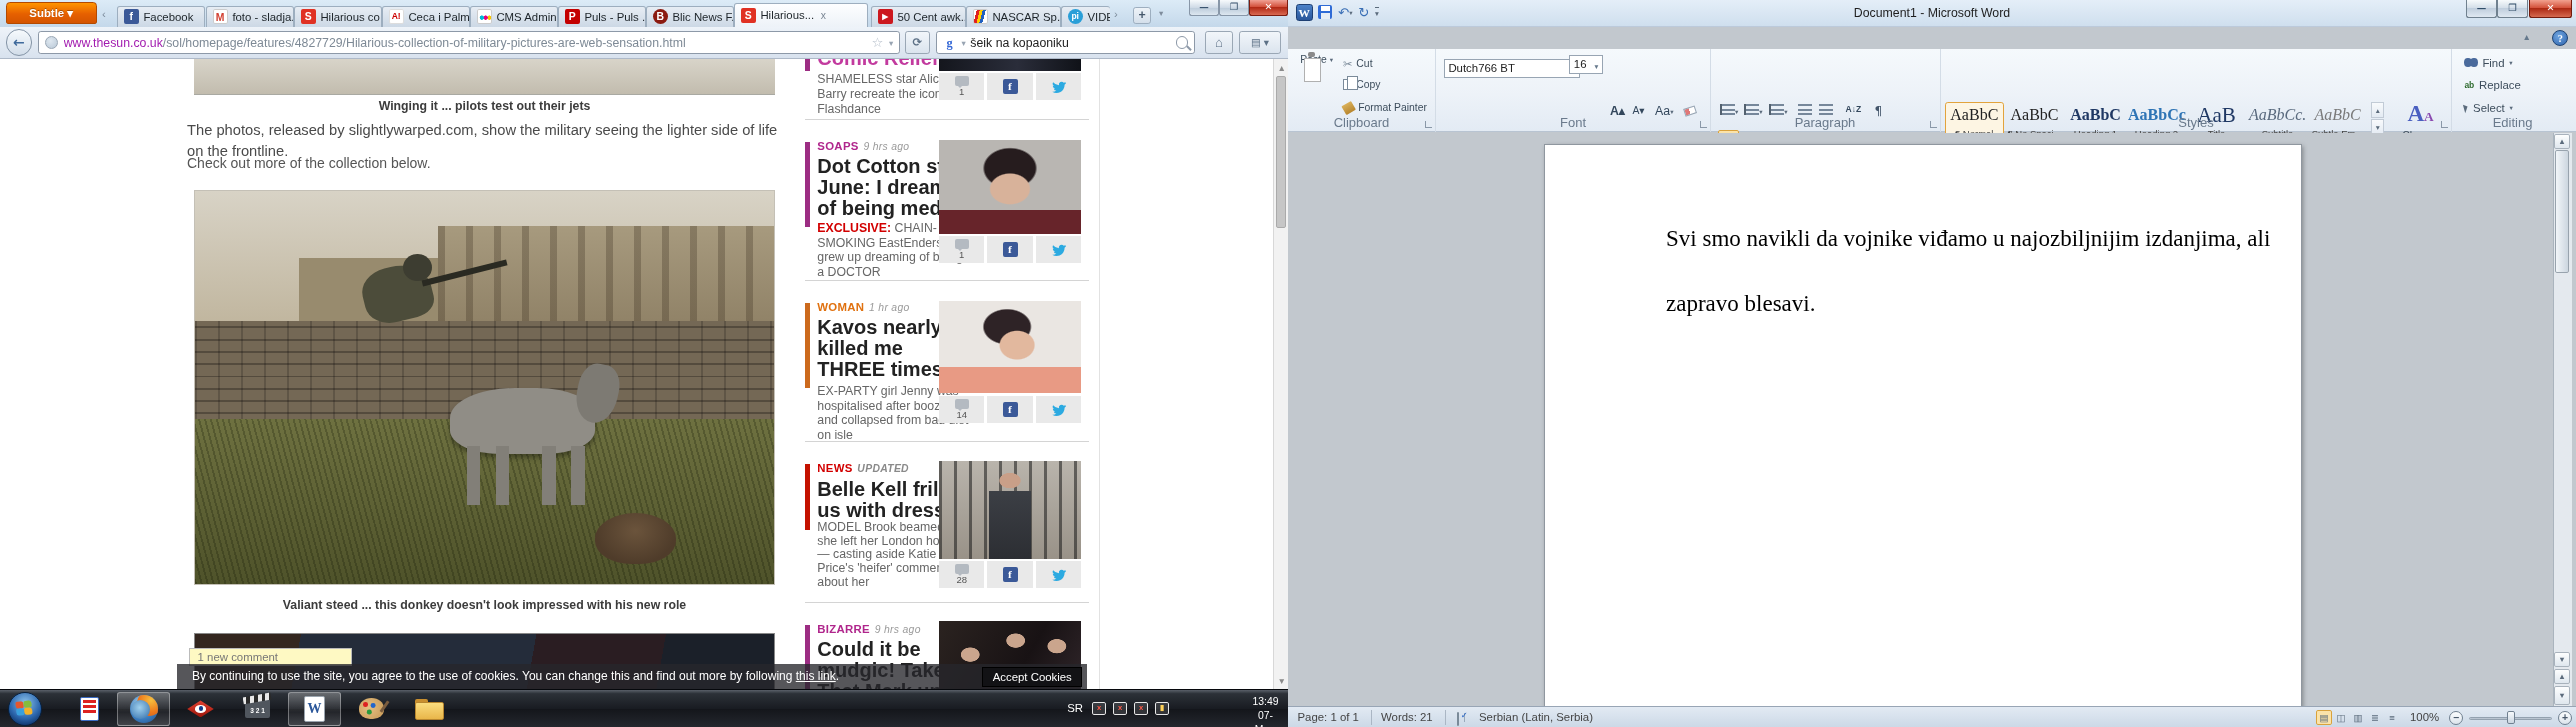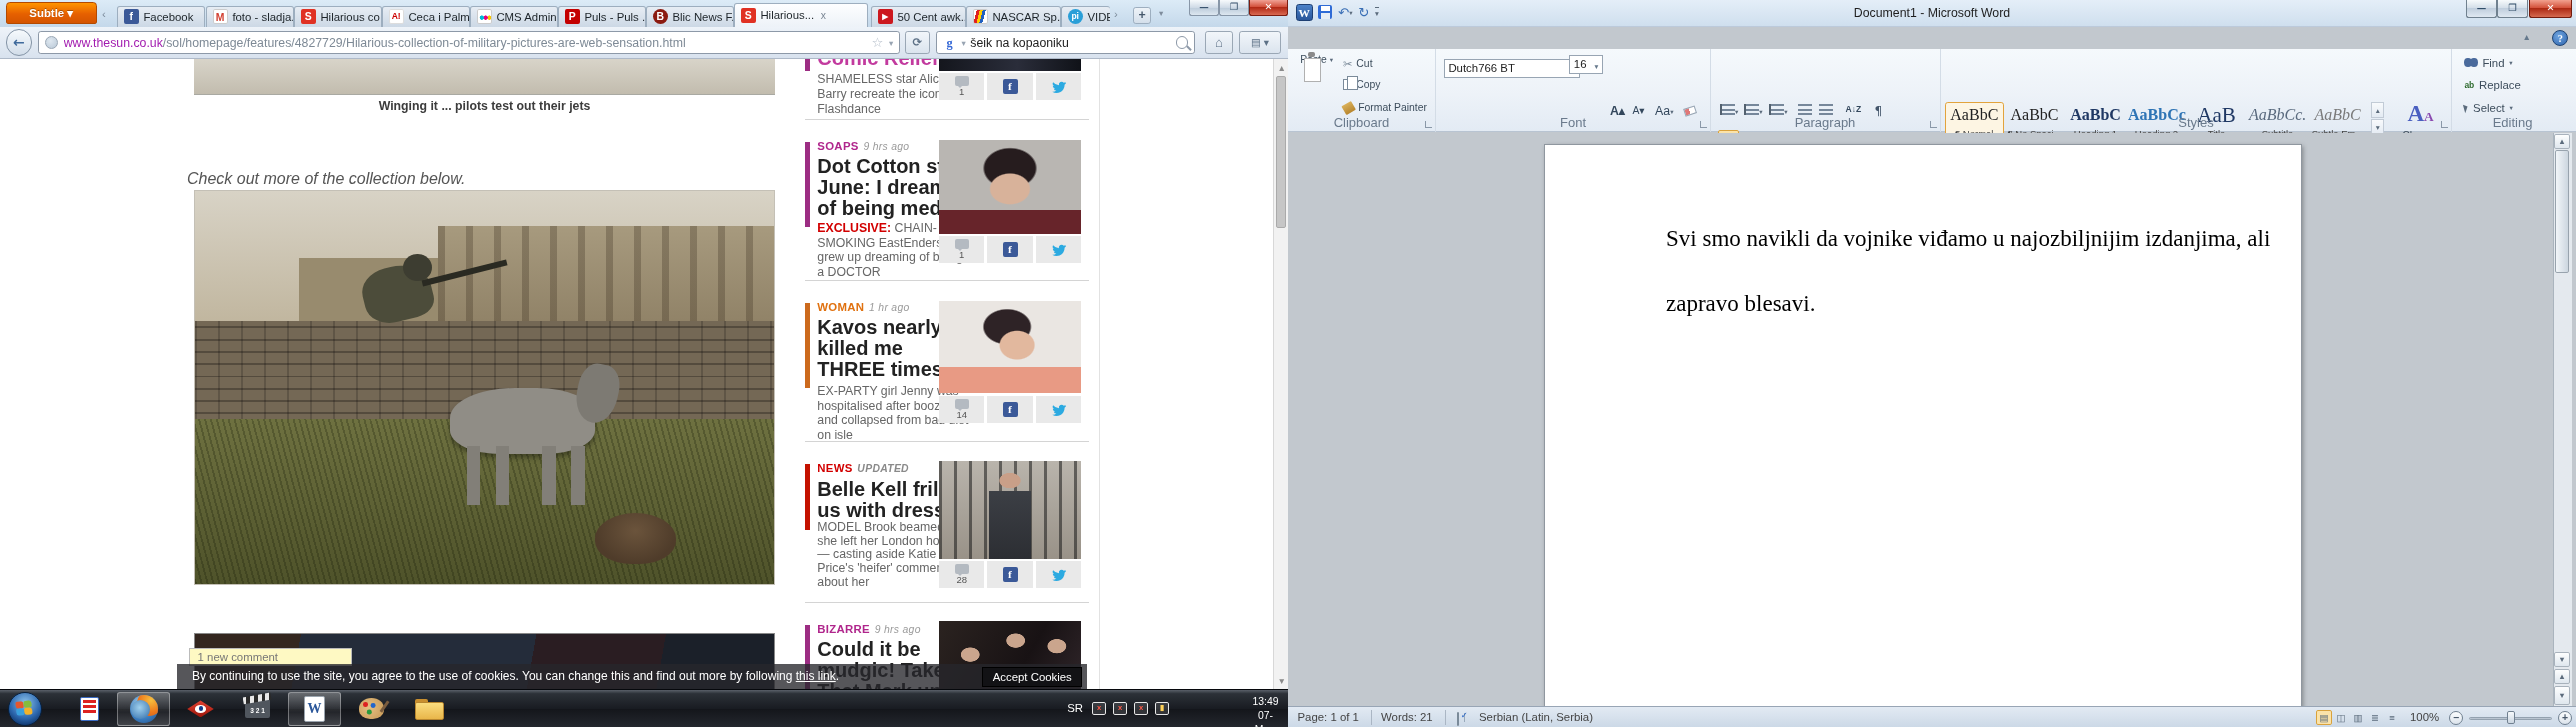--- a/index.html
+++ b/index.html
@@ -37,21 +37,21 @@
 .searchbox{position:absolute;left:936px;top:31px;width:259px;height:23px;background:#fff;border:0.9px solid #8d99a8;border-radius:2.8px;display:flex;align-items:center;padding:0 5.7px;gap:4.7px}
 .gicon{width:14px;height:14px;font:bold 12.3px/14px "Liberation Serif",serif;color:#3367d6;text-align:center;flex:none}
 .searchinput{border:none;outline:none;flex:1;font-size:12.3px;color:#222;background:transparent;font-family:"Liberation Sans",sans-serif}
 .mag{width:12.3px;height:12.3px;border:1.9px solid #8d99a8;border-radius:50%;position:relative;flex:none}
 .mag::after{content:"";position:absolute;width:5.7px;height:1.9px;background:#8d99a8;transform:rotate(45deg);left:8.5px;top:9.5px}
 .navbtn{position:absolute;top:31px;height:23px;border:0.9px solid #9aa7b5;border-radius:2.8px;background:linear-gradient(#f2f6fa,#dbe4ee);color:#5d7186;text-align:center}
 .fx-content{position:absolute;left:0;top:59px;width:1273px;height:631px;background:#fff;overflow:hidden}
 .imgtop{position:absolute;left:194px;top:0;width:581px;height:36px;background:linear-gradient(#d8d4c9,#c2bcae);border-bottom:0.9px solid #a9a9a2}
 .cap{position:absolute;font:bold 12.3px "Liberation Sans",sans-serif;color:#3c3c3c;text-align:center}
 .intro{position:absolute;left:187px;top:61px;width:595px;font-size:14.7px;line-height:21px;color:#4a4a4a}
-.moreline{position:absolute;left:187px;top:111px;font-style:italic;font-size:16px;color:#555}
+.moreline{position:absolute;left:187px;top:96px;font-size:14px;color:#555}
 .photo1{position:absolute;left:194px;top:131px;width:581px;height:395px;overflow:hidden;background:#b9ae97;border:0.9px solid #c4c0b6}
 .p1sky{position:absolute;left:0;top:0;width:100%;height:36%;background:linear-gradient(#d8d3c6,#bfb49c)}
 .p1b1{position:absolute;right:0;top:9%;width:58%;height:26%;background:linear-gradient(#a79a7e,#8f8166);background-image:repeating-linear-gradient(90deg,rgba(50,38,24,.28) 0 6.6px,transparent 6.6px 28px),linear-gradient(#a79a7e,#8f8166)}
 .p1b2{position:absolute;left:18%;top:17%;width:24%;height:17%;background:#988b6e}
 .p1wall{position:absolute;left:0;top:33%;width:100%;height:30%;background-color:#746855;background-image:repeating-linear-gradient(0deg,rgba(0,0,0,.28) 0 1.9px,transparent 1.9px 12.3px),repeating-linear-gradient(90deg,rgba(0,0,0,.18) 0 1.9px,transparent 1.9px 23px)}
 .p1grass{position:absolute;left:0;top:58%;width:100%;height:42%;background-color:#6e7140;background-image:repeating-linear-gradient(75deg,rgba(20,25,5,.25) 0 1.9px,transparent 1.9px 5.7px),linear-gradient(rgba(90,95,40,.0),rgba(40,45,15,.45))}
 .p1donkey{position:absolute;left:44%;top:50%;width:25%;height:17%;background:#908d86;border-radius:45% 40% 35% 35%;box-shadow:0 3.8px 5.7px rgba(0,0,0,.35)}
 .p1head{position:absolute;left:66%;top:44%;width:7%;height:15%;background:#7d7a73;border-radius:40% 40% 50% 50%;transform:rotate(12deg)}
 .p1leg{position:absolute;width:2.3%;height:15%;background:#827f78;top:65%}
 .p1soldier{position:absolute;left:29%;top:19%;width:12%;height:14%;background:#4c4c3a;border-radius:40% 50% 30% 40%;transform:rotate(-14deg)}
@@ -265,39 +265,41 @@
     <span class="smallcaret">▾</span>
     <input class="searchinput" value="šeik na kopaoniku" style="">
     <span class="mag"></span>
   </div>
   <div class="navbtn" style="left:1205px;width:28px;font-size:13.3px;line-height:21px">⌂</div>
   <div class="navbtn" style="left:1239px;width:42px;font-size:10.4px;line-height:21px">▤ ▾</div>
 
   <div class="fx-content">
     <div class="imgtop"></div>
     <div class="cap" style="left:194px;top:40px;width:581px">Winging it ... pilots test out their jets</div>
+    <div class="intro">The photos, released by slightlywarped.com, show the military seeing the lighter side of life on the frontline.</div>
     <div class="moreline">Check out more of the collection below.</div>
 
     <div class="photo1">
       <div class="p1sky"></div>
       <div class="p1b1"></div>
       <div class="p1b2"></div>
       <div class="p1wall"></div>
       <div class="p1grass"></div>
       <div class="p1soldier"></div>
       <div class="p1helmet"></div>
       <div class="p1rifle"></div>
       <div class="p1donkey"></div>
       <div class="p1head"></div>
       <div class="p1leg" style="left:47%"></div>
       <div class="p1leg" style="left:52%"></div>
       <div class="p1leg" style="left:60%"></div>
       <div class="p1leg" style="left:65%"></div>
       <div class="p1bucket"></div>
     </div>
+    <div class="cap" style="left:194px;top:539px;width:581px">Valiant steed ... this donkey doesn't look impressed with his new role</div>
     <div class="photo2"></div>
 
     <div class="sb" style="top:0;height:61px">
       <div class="sb-bar" style="background:#9c2d83;top:-11.4px;height:23px"></div>
       <div class="sb-head" style="top:-11.4px;color:#c23a9e">Comic Relief</div>
       <div class="sb-body" style="top:13.3px"><span>SHAMELESS star Alice Barry recreate the iconic Flashdance</span></div>
       <div class="thumb" style="top:0;height:12.3px;background:linear-gradient(90deg,#14161d,#2a2d3a 55%,#101218)"></div>
       <div class="share" style="top:14px">
         <div class="shc">
               <span class="bub"></span>

